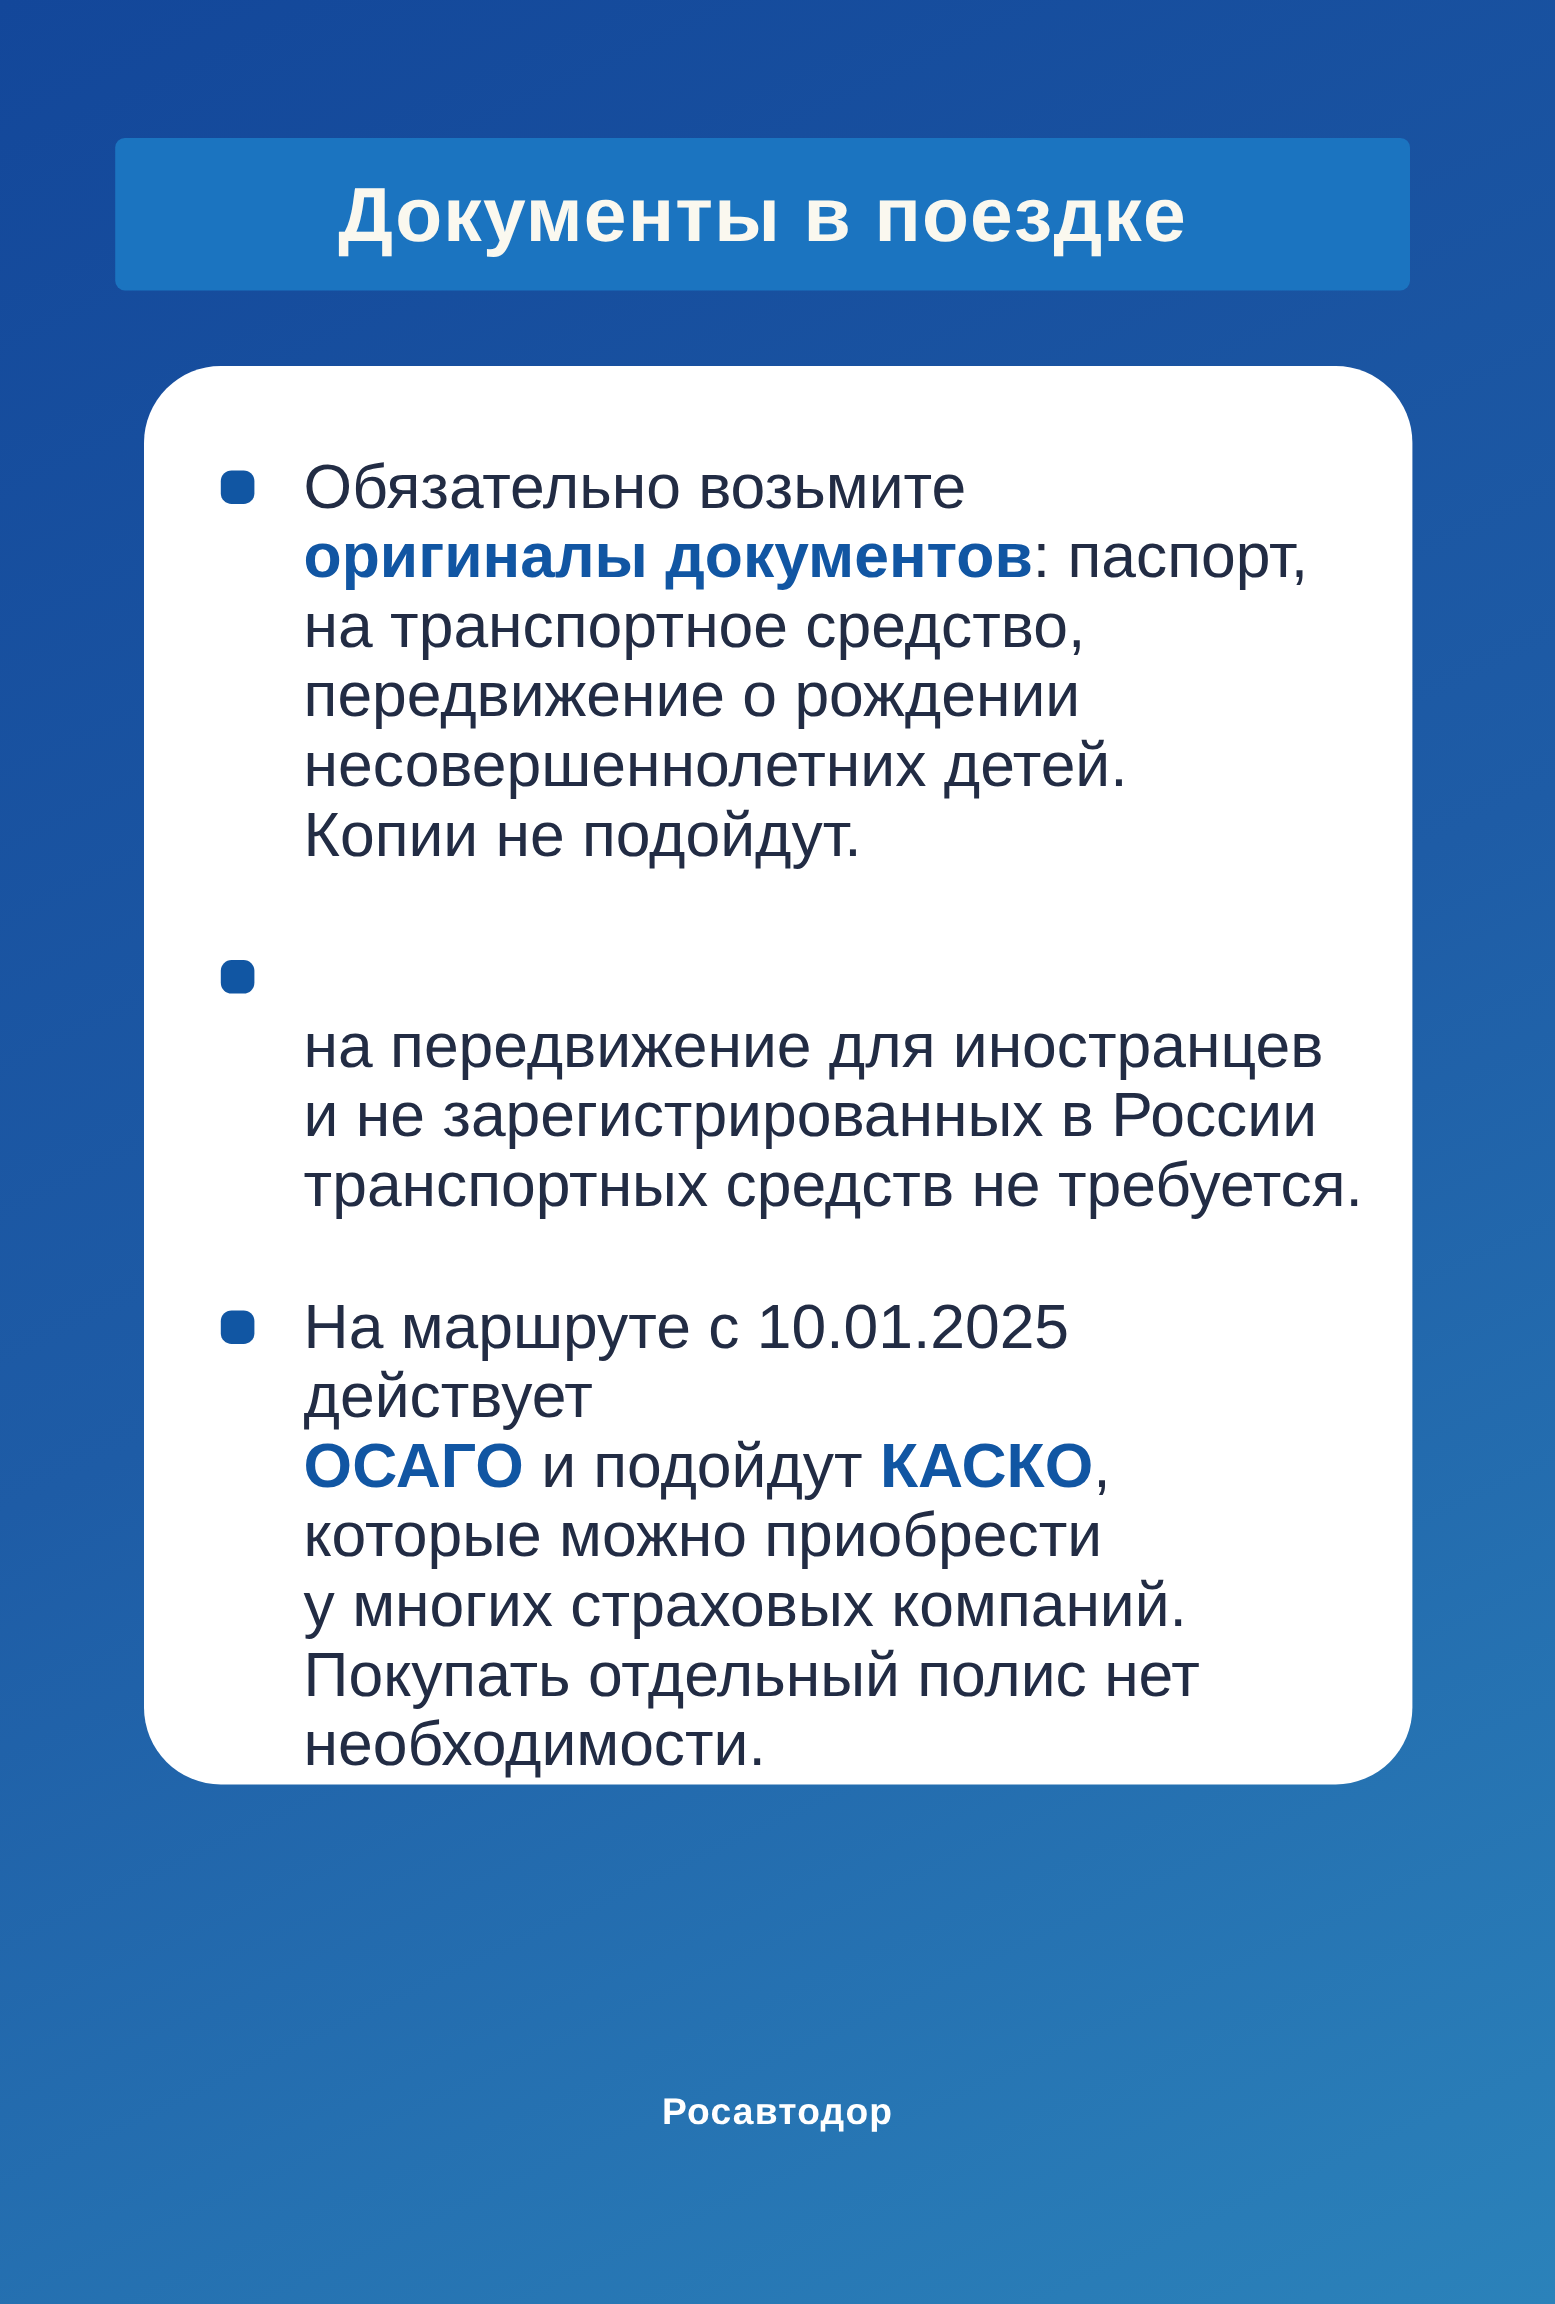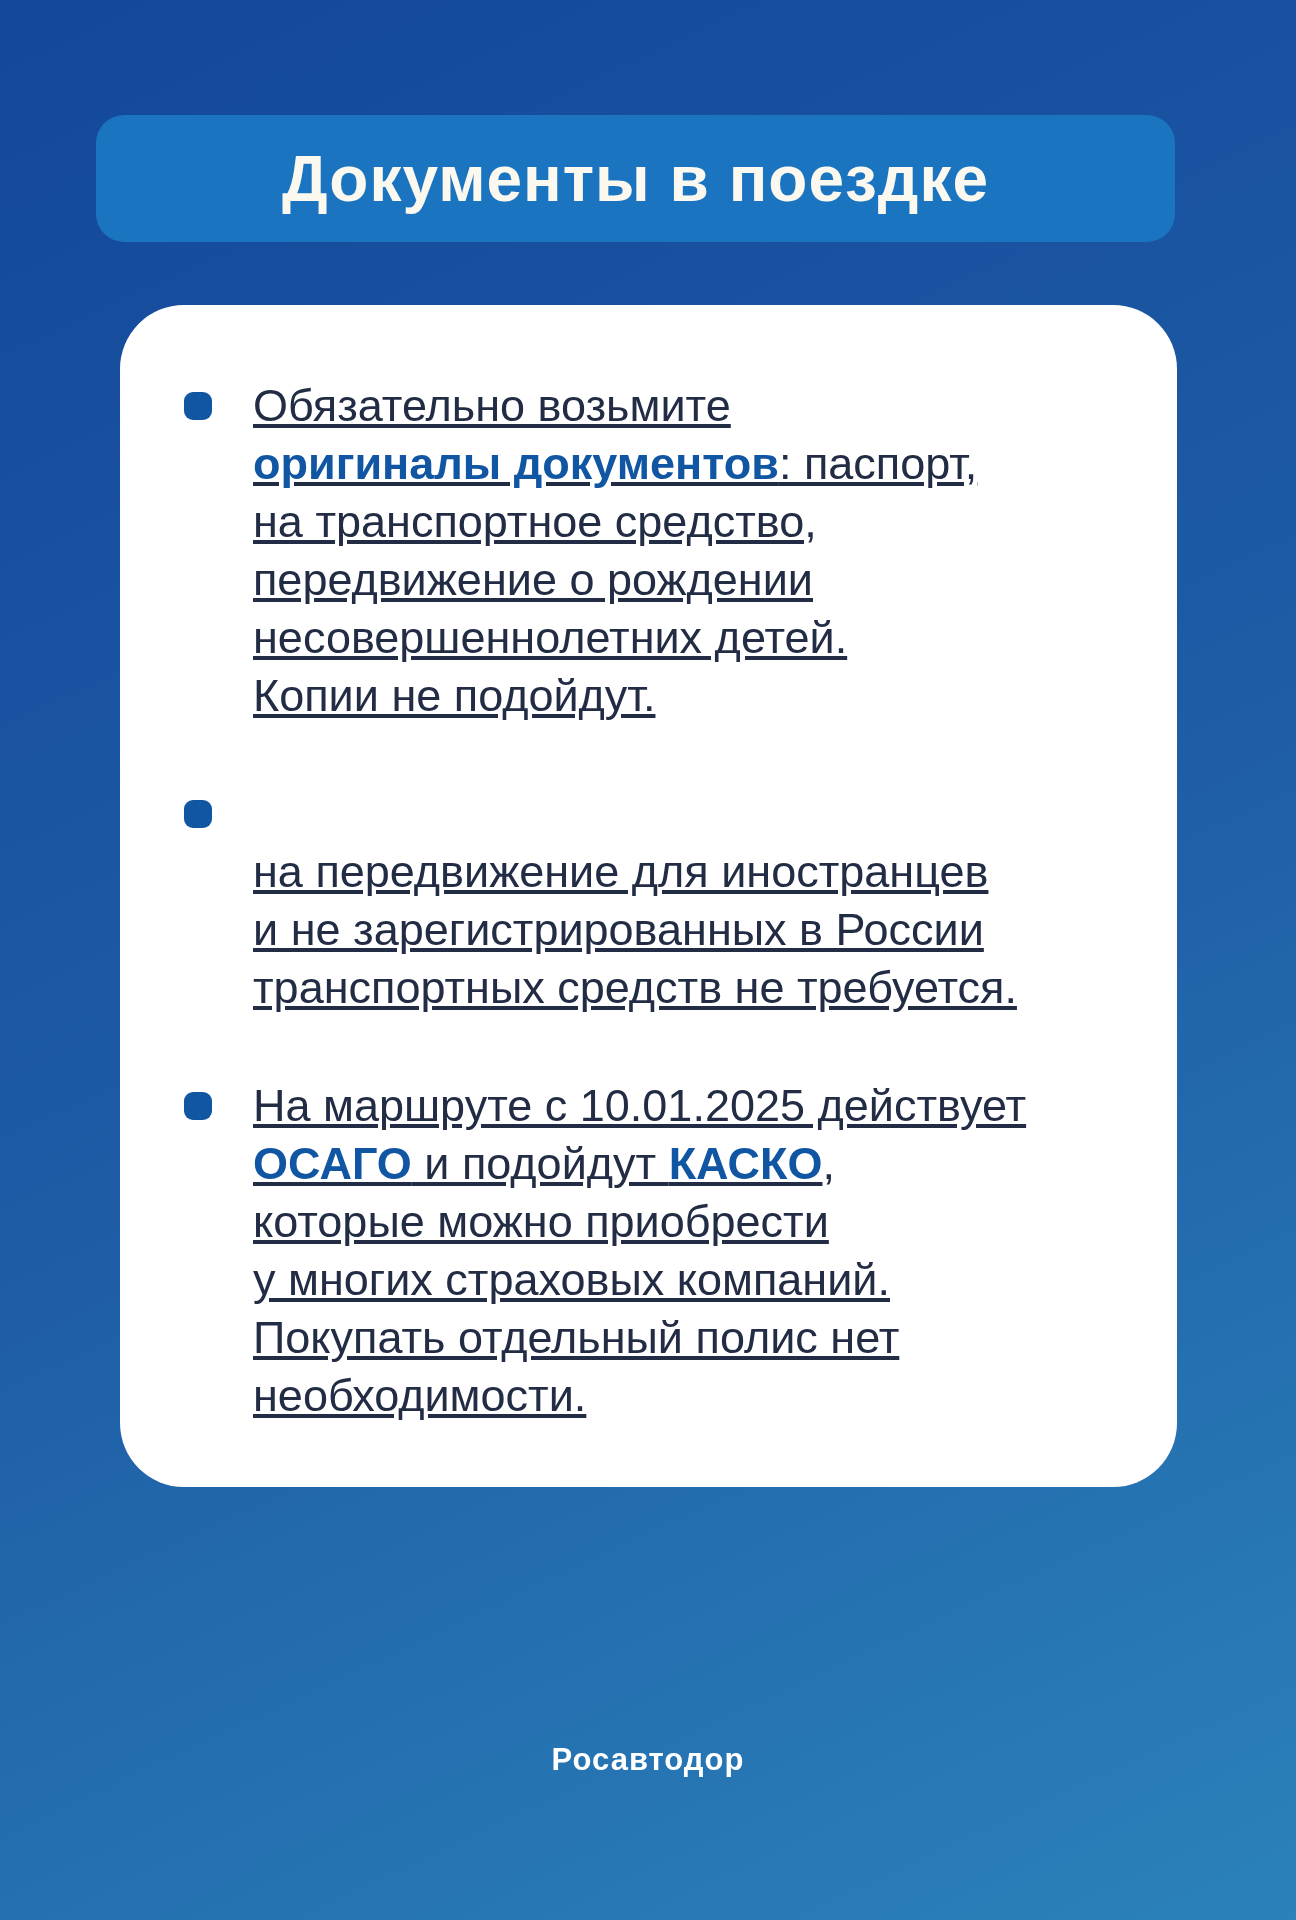--- a/index.html
+++ b/index.html
@@ -11,21 +11,21 @@
   .page {
     position: relative;
     width: 1296px; height: 1920px;
     background: linear-gradient(155deg, var(--bg-top, #13479a) 0%, #1e5ca6 50%, var(--bg-bottom, #2b82ba) 100%);
   }
   .header-pill {
     position: absolute;
     left: 96px; top: 115px;
     width: 1079px; height: 127px;
     background: var(--pill, #1b74c0);
-    border-radius: 28px;
+    border-radius: 8px;
     display: flex; align-items: center; justify-content: center;
   }
   .page-title {
     color: var(--title, #faf8ef);
     font-size: 64px;
     font-weight: 700;
     letter-spacing: 1px;
     white-space: nowrap;
   }
   .info-card {
@@ -48,25 +48,24 @@
   li.bullet-item + li.bullet-item { margin-top: 60px; }
   .bullet-marker {
     flex: 0 0 28px;
     width: 28px; height: 28px;
     margin-top: 15px;
     border-radius: 9px;
     background: var(--accent, #1156a3);
   }
   .bullet-text {
     margin: 0 0 0 41px;
-    font-size: 45px;
+    font-size: 52px;
     line-height: 58px;
     color: var(--text, #222c44);
     white-space: pre-line;
-    text-decoration: underline;
   }
   .accent-text {
     color: var(--accent, #1156a3);
     font-weight: 700;
   }
   .footer-brand {
     position: absolute;
     left: 0; top: 1742px;
     width: 1296px;
     text-align: center;

